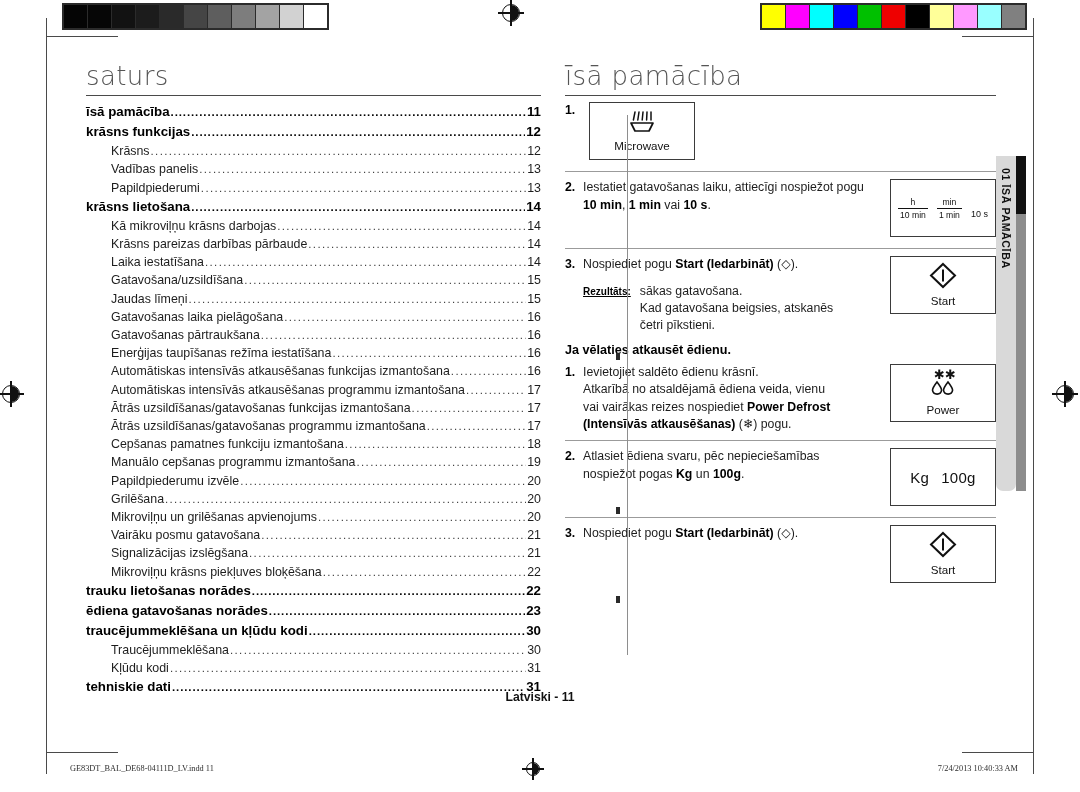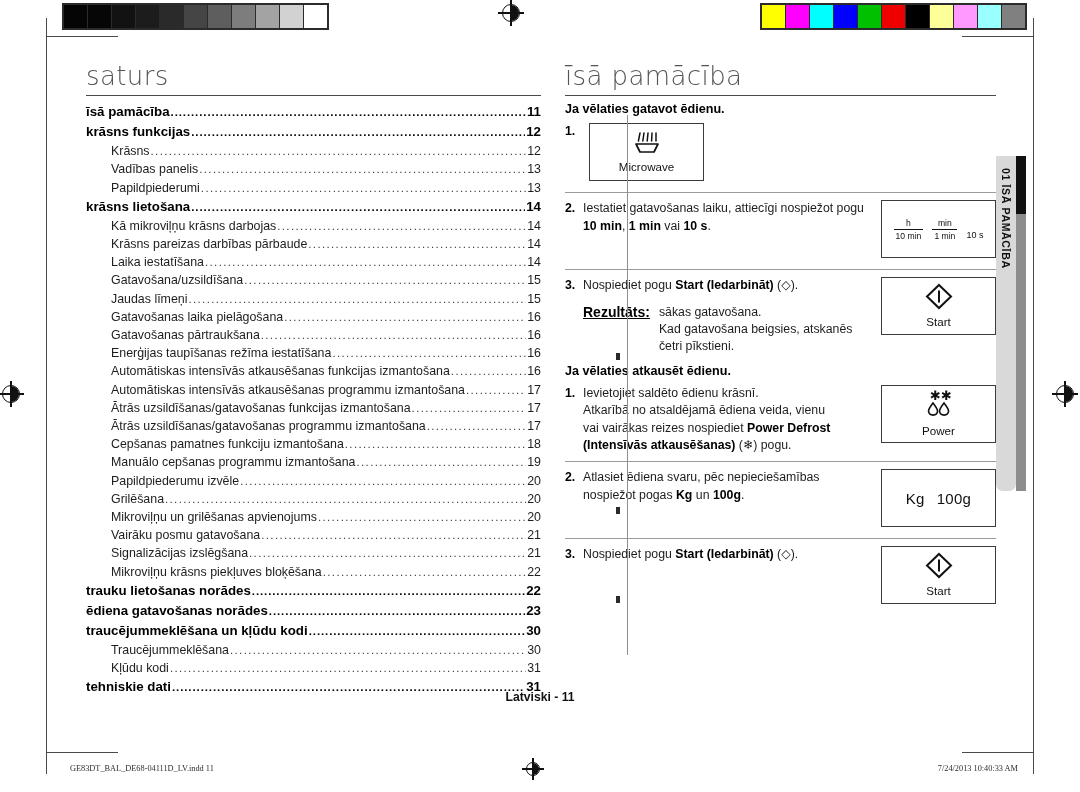--- a/index.html
+++ b/index.html
@@ -170,33 +170,33 @@
   }
   .qg-text b { font-weight: bold; color: #000; }
   .qg-result {
     display: flex;
     margin-top: 9px;
   }
   .qg-result .rlabel {
     flex: 0 0 auto;
     font-weight: bold;
     text-decoration: underline;
-    font-size: 14px;
+    font-size: 10px;
     line-height: 17.4px;
     margin-right: 9px;
     color: #000;
   }
   .qg-result .rtext {
     font-size: 12.3px;
     line-height: 17.4px;
     color: #1d1d1d;
   }
   .qg-btn {
     flex: 0 0 auto;
-    width: 115px;
+    width: 106px;
     min-height: 58px;
     border: 1.2px solid #3b3b3b;
     display: flex;
     flex-direction: column;
     align-items: center;
     justify-content: center;
     box-sizing: border-box;
     margin-left: 6px;
     background: #fff;
   }
@@ -525,21 +525,20 @@
               <span class="dots">................................................................................................................................................................</span>
               <span class="pg">31</span>
             </div>
           </div>
       </div>
 
       <div class="col-right">
         <h1 class="sec-title">īsā pamācība</h1>
 
         <div class="qg-block">
-          <div class="qg-heading">Ja vēlaties gatavot ēdienu.</div>
 
           <div class="qg-step">
             <div class="qg-num">1.</div>
             <div class="qg-btn">
               <span>
                 <svg width="30" height="24" viewBox="0 0 30 24">
                   <g stroke="#111" stroke-width="1.5" fill="none" stroke-linecap="round">
                     <line x1="8" y1="2" x2="6.4" y2="10"></line>
                     <line x1="12" y1="2" x2="10.8" y2="10"></line>
                     <line x1="16" y1="2" x2="15.2" y2="10"></line>

